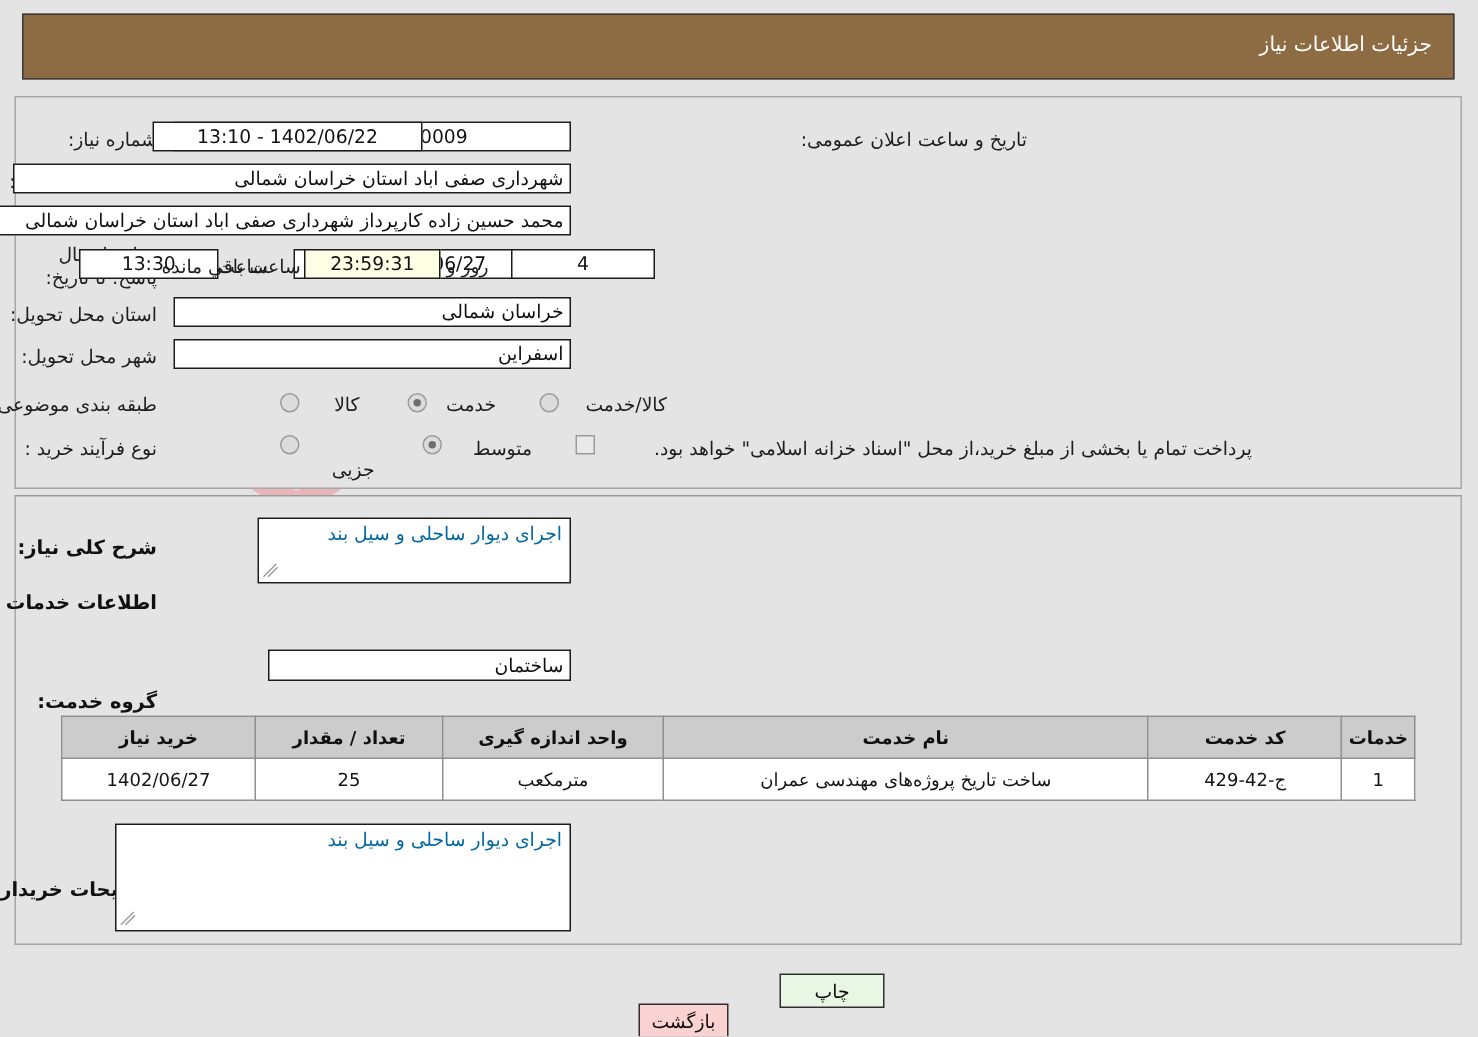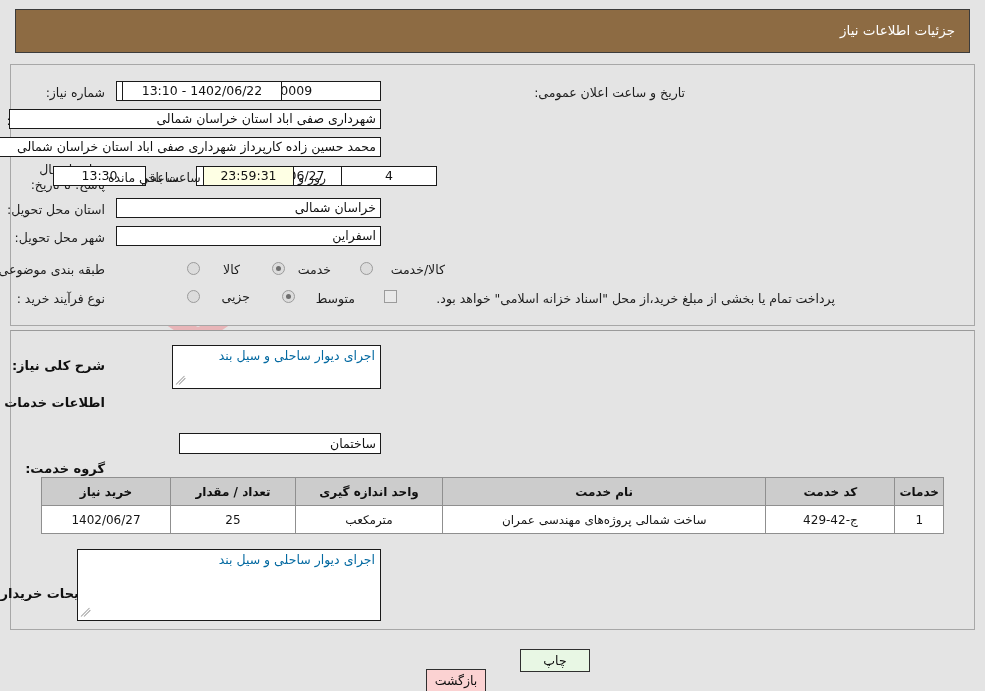--- a/index.html
+++ b/index.html
@@ -242,21 +242,21 @@
   <div class="title-bar">
     <div class="title-text">جزئیات اطلاعات نیاز</div>
   </div>
 
   <div class="panel" id="panel-top"></div>
 
   <div class="lbl" style="right:880px; top:85px;">شماره نیاز:</div>
   <div class="fld center" style="right:604px; top:81px; width:265px; height:20px;">1102050374000009</div>
 
   <div class="lbl" style="right:300px; top:85px;">تاریخ و ساعت اعلان عمومی:</div>
-  <div class="fld center" style="right:703px; top:81px; width:160px; height:20px; left:96px;">1402/06/22 - 13:10</div>
+  <div class="fld center" style="right:703px; top:81px; width:180px; height:20px; left:96px;">1402/06/22 - 13:10</div>
 
   <div class="lbl" style="right:880px; top:113px;">نام دستگاه خریدار:</div>
   <div class="fld rightal" style="right:604px; top:109px; width:372px; height:20px;">شهرداری صفی اباد استان خراسان شمالی</div>
 
   <div class="lbl" style="right:880px; top:141px;">ایجاد کننده درخواست:</div>
   <div class="fld rightal" style="right:604px; top:137px; width:413px; height:20px;">محمد حسین زاده  کارپرداز  شهرداری صفی اباد استان خراسان شمالی</div>
 
   <div class="lbl" style="right:880px; top:162px; width:96px; text-align:right; white-space:normal; line-height:15px;">مهلت ارسال پاسخ: تا تاریخ:</div>
   <div class="fld center" style="right:604px; top:166px; width:185px; height:20px;">1402/06/27</div>
   <div class="lbl" style="right:806px; top:170px;margin-left:37px;">ساعت</div>
@@ -275,21 +275,21 @@
   <div class="lbl" style="right:880px; top:262px;">طبقه بندی موضوعی:</div>
   <div class="radio" style="right:785px; top:262px;"></div>
   <div class="lbl" style="right:745px; top:262px;">کالا</div>
   <div class="radio on" style="right:700px; top:262px;"></div>
   <div class="lbl" style="right:654px; top:262px;">خدمت</div>
   <div class="radio" style="right:612px; top:262px;"></div>
   <div class="lbl" style="right:540px; top:262px;">کالا/خدمت</div>
 
   <div class="lbl" style="right:880px; top:291px;">نوع فرآیند خرید :</div>
   <div class="radio" style="right:785px; top:290px;"></div>
-  <div class="lbl" style="right:735px; top:289px;">جزیی</div>
+  <div class="lbl" style="right:735px; top:305px;">جزیی</div>
   <div class="radio on" style="right:690px; top:290px;"></div>
   <div class="lbl" style="right:630px; top:291px;">متوسط</div>
   <div class="chk" style="right:588px; top:290px;"></div>
   <div class="lbl" style="right:150px; top:291px; left:118px; text-align:right;">پرداخت تمام یا بخشی از مبلغ خرید،از محل "اسناد خزانه اسلامی" خواهد بود.</div>
 
   <div class="panel" id="panel-mid"></div>
 
   <div class="sect-head" style="right:880px; top:358px;">شرح کلی نیاز:</div>
   <div class="ta" style="right:604px; top:345px; left:172px; height:44px;">
     <span>اجرای دیوار ساحلی و سیل بند</span>
@@ -312,21 +312,21 @@
         <th>نام خدمت</th>
         <th style="width:138px;">واحد اندازه گیری</th>
         <th style="width:116px;">تعداد / مقدار</th>
         <th style="width:120px;">خرید نیاز</th>
       </tr>
     </thead>
     <tbody>
       <tr>
         <td>1</td>
         <td>ج-42-429</td>
-        <td>ساخت شمالی پروژه‌های مهندسی عمران</td>
+        <td>ساخت تاریخ پروژه‌های مهندسی عمران</td>
         <td>مترمکعب</td>
         <td>25</td>
         <td>1402/06/27</td>
       </tr>
     </tbody>
   </table>
 
   <div class="sect-head" style="right:880px; top:586px;">توضیحات خریدار:</div>
   <div class="ta" style="right:604px; top:549px; left:77px; height:72px;">
     <span>اجرای دیوار ساحلی و سیل بند</span>

